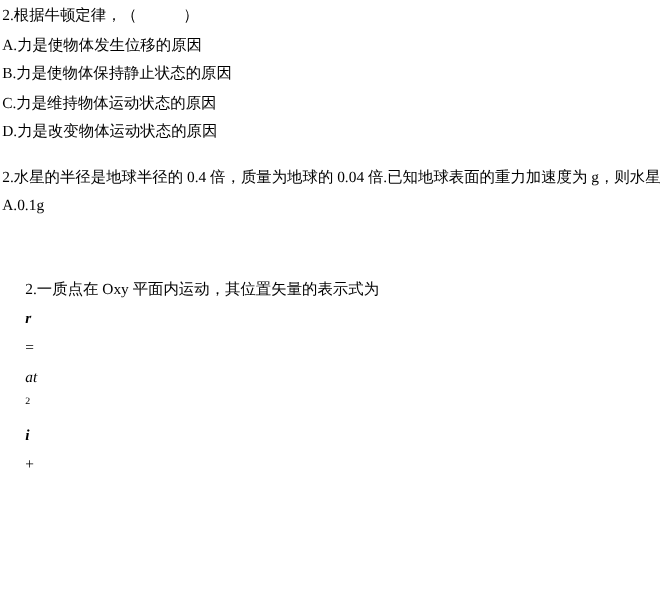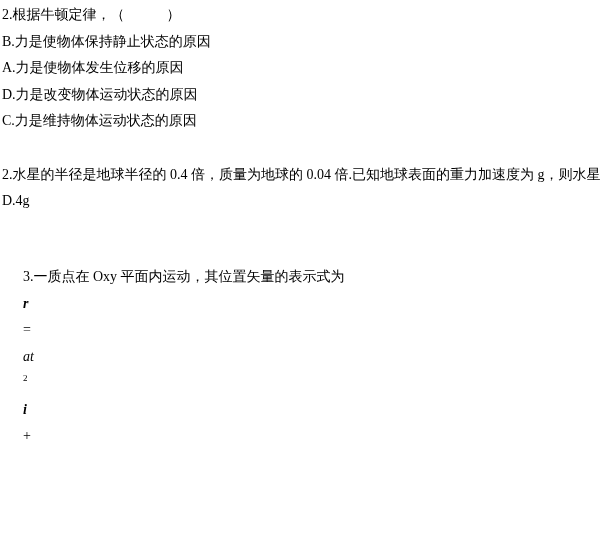--- a/index.html
+++ b/index.html
@@ -18,52 +18,52 @@
   .page {
     padding: 2px 2px 0 2px;
   }
   .line {
     line-height: 26.5px;
     white-space: pre;
   }
   .q-block {
     margin: 0;
   }
-  #q2-block { margin-top: 27px; }
+  #q2-block { margin-top: 14px; }
   #q3-stem-block { margin-top: 23px; }
 
   .it { font-style: italic; }
   .bi { font-style: italic; font-weight: bold; }
   sup.exp {
     font-size: 9px;
     vertical-align: super;
     line-height: 0;
   }
 </style>
 </head>
 <body>
 
 <div class="page">
 
   <div class="q-block" id="q1-block">
     <div class="line">2.根据牛顿定律，（　　　）</div>
+    <div class="line">A.力是使物体发生位移的原因</div>
     <div class="line">B.力是使物体保持静止状态的原因</div>
-    <div class="line">A.力是使物体发生位移的原因</div>
+    <div class="line">C.力是维持物体运动状态的原因</div>
     <div class="line">D.力是改变物体运动状态的原因</div>
-    <div class="line">C.力是维持物体运动状态的原因</div>
   </div>
 
   <div class="q-block" id="q2-block">
     <div class="line">2.水星的半径是地球半径的 0.4 倍，质量为地球的 0.04 倍.已知地球表面的重力加速度为 g，则水星</div>
-    <div class="line">D.4g</div>
+    <div class="line">A.0.1g</div>
   </div>
 
   <div class="q-block" id="q3-stem-block">
     <div class="line">
-      <span>3.一质点在 Oxy 平面内运动，其位置矢量的表示式为 </span>
+      <span>2.一质点在 Oxy 平面内运动，其位置矢量的表示式为 </span>
       <span class="bi">r</span>
       <span>=</span>
       <span class="it">at</span>
       <sup class="exp">2</sup>
       <span class="bi">i</span>
       <span>+</span>
       
       
       
       

